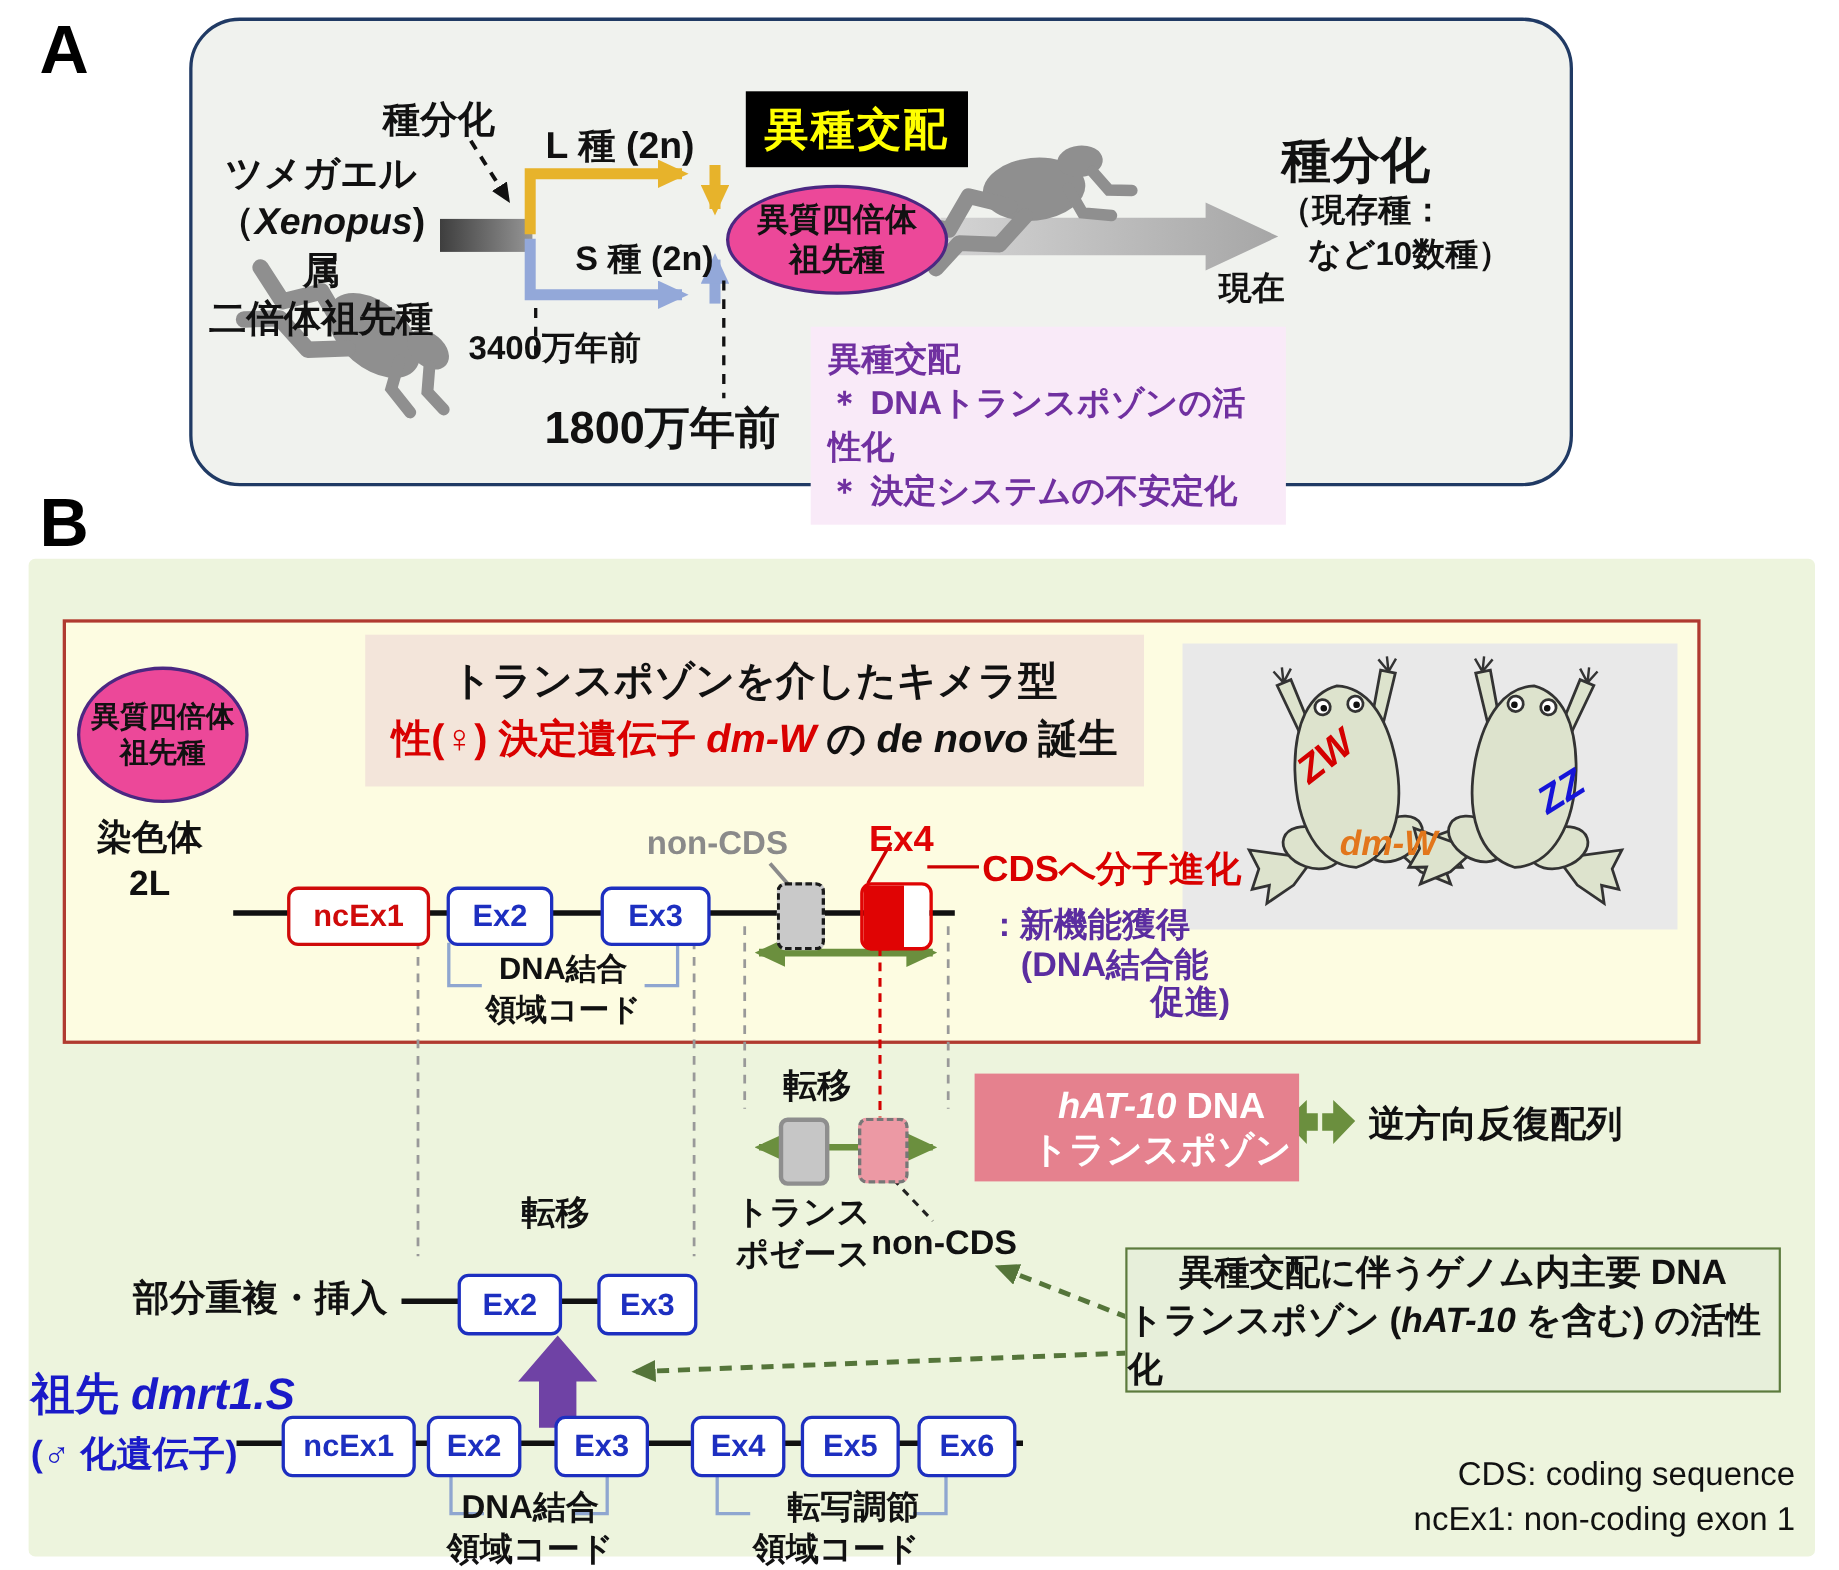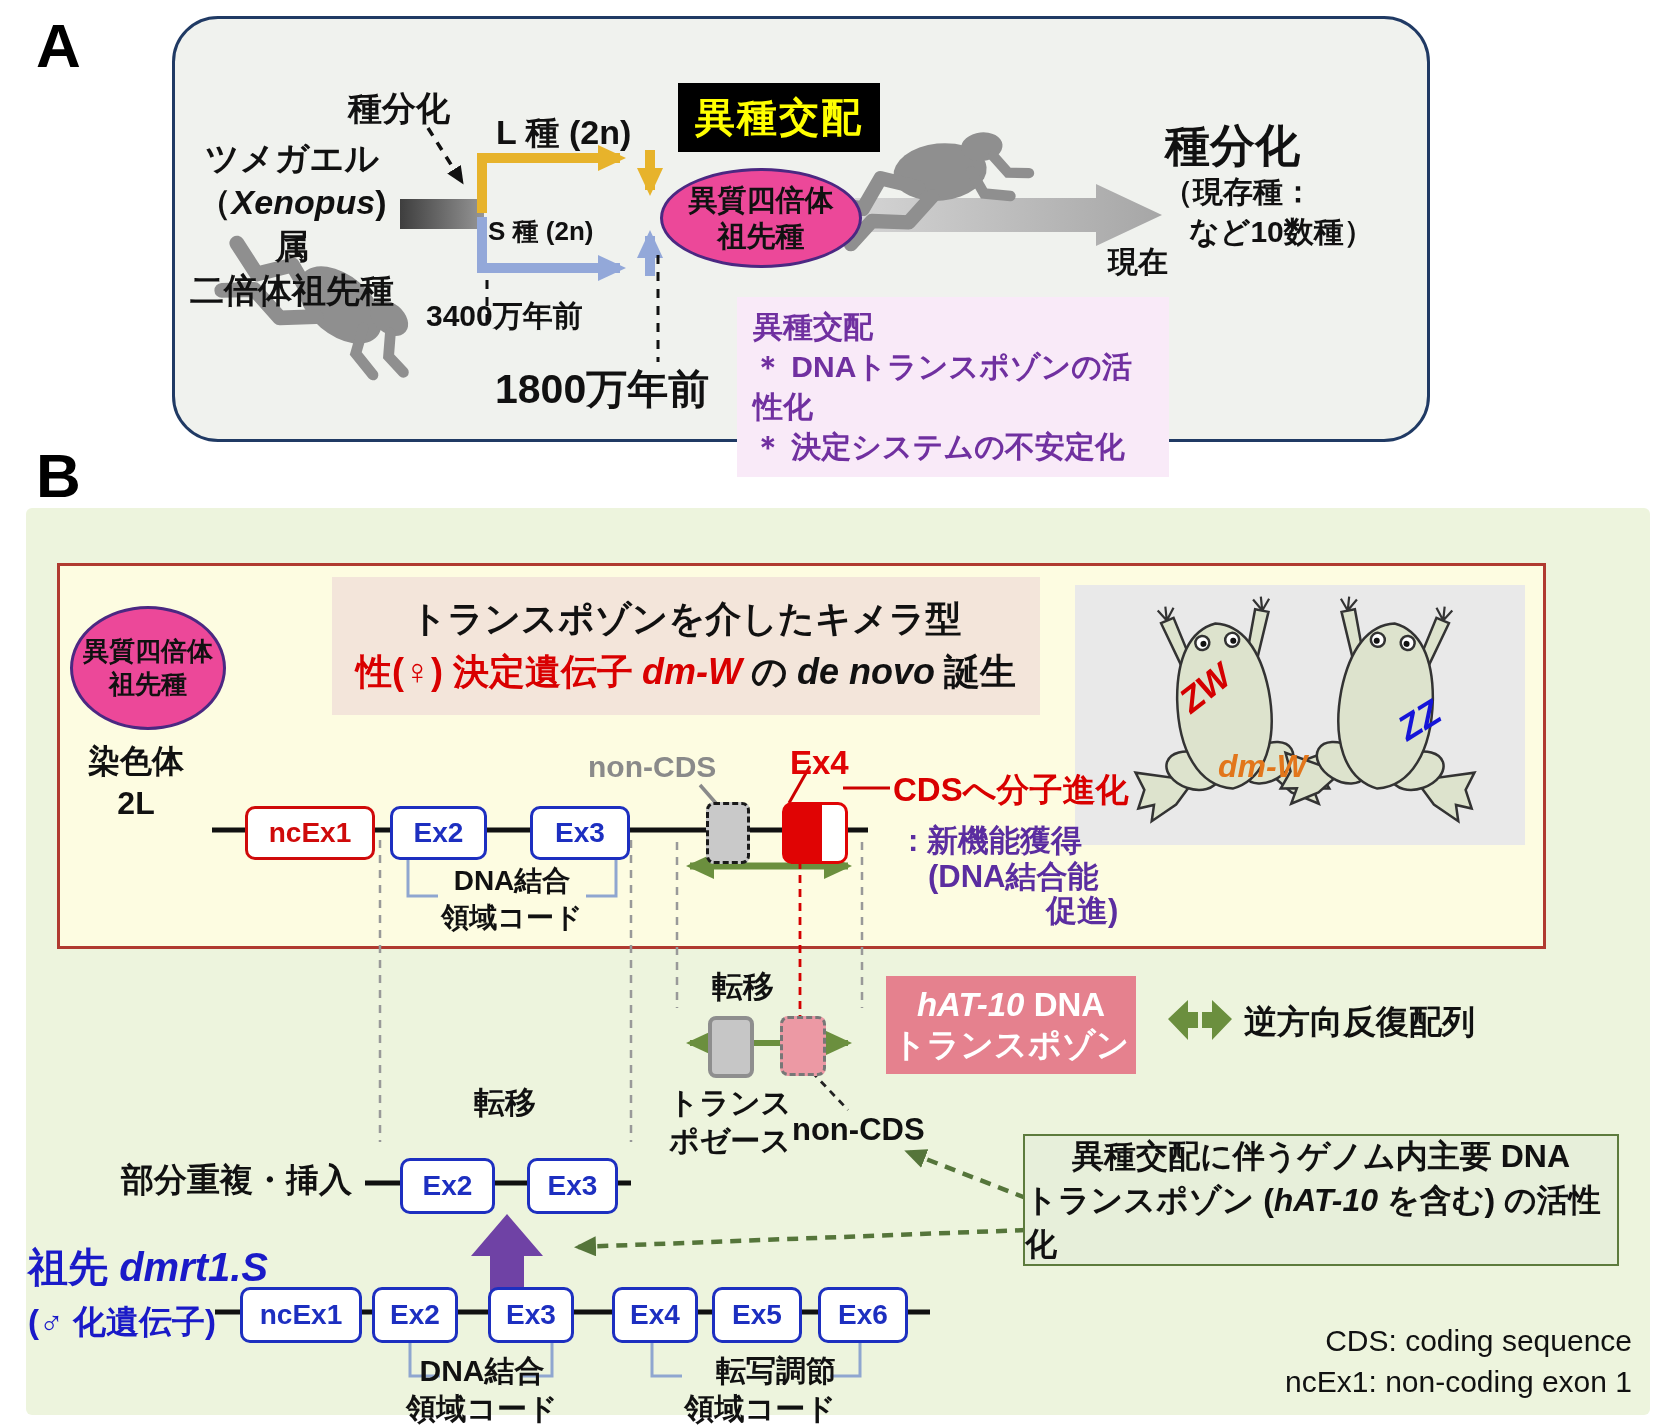--- a/index.html
+++ b/index.html
@@ -17,26 +17,26 @@
   .pinkbox{background:#f9eaf8;color:#7030a0;font-size:30px;font-weight:600;line-height:40px;padding:10px 16px;}
   
   .greenpanel{left:26px;top:508px;width:1624px;height:907px;background:#edf4dd;border-radius:6px;}
   .yellowbox{left:57px;top:563px;width:1483px;height:380px;background:#fdfce1;border:3px solid #b03a30;}
   .titlebox{left:332px;top:577px;width:708px;height:138px;background:#f3e5da;display:flex;flex-direction:column;align-items:center;justify-content:center;gap:4px;}
   .titlebox .l1{font-size:36px;font-weight:700;color:#111;}
   .titlebox .l2{font-size:36px;font-weight:700;color:#111;display:flex;align-items:baseline;gap:9px;}
   .red{color:#d90000;}
   .it{font-style:italic;}
   .exon{border:3px solid #1d2fc0;border-radius:10px;background:#fff;color:#1d2fc0;
-        display:flex;align-items:center;justify-content:center;font-size:28px;font-weight:600;}
+        display:flex;align-items:center;justify-content:center;font-size:28px;font-weight:600;margin-left:16px;}
   .exon.redx{border-color:#cf0a0a;color:#cf0a0a;}
   .graybox{background:#c9c9c9;border:3px dashed #1a1a1a;border-radius:8px;}
   .ex4box{border:3.5px solid #e00404;border-radius:10px;background:linear-gradient(90deg,#e00404 0 62%,#ffffff 62%);}
   .purpletxt{color:#5b2da0;font-weight:700;}
-  .hatbox{background:#e5818e;color:#fff;display:flex;flex-direction:column;align-items:center;justify-content:center;font-size:33px;font-weight:700;line-height:40px;}
+  .hatbox{background:#e5818e;color:#fff;display:flex;flex-direction:column;align-items:center;justify-content:center;font-size:33px;font-weight:700;line-height:40px;padding-left:45px;}
   .actbox{background:#e7efda;border:2.5px solid #5d7b3d;display:flex;flex-direction:column;align-items:center;justify-content:center;font-size:32px;font-weight:600;line-height:44px;color:#111;}
   .frogpanel{left:1075px;top:585px;width:450px;height:260px;background:#e9e9e9;}
   .gbox{background:#c6c6c6;border:4px solid #8e8e8e;border-radius:8px;}
   .pbox{background:#ec99a4;border:3px dashed #777;border-radius:8px;}
   .ctr{text-align:center;}
 </style>
 </head>
 <body>
 
 <div class="canvas">
@@ -142,21 +142,21 @@
 
   <div class="abs z3 jp" style="left:348px;top:86px;font-size:34px;">種分化</div>
 
   <div class="abs z3 jp ctr" style="left:182px;top:136px;width:220px;font-size:34px;line-height:44px;">
     <div>ツメガエル</div>
     <div><span>（</span><span class="it">Xenopus</span><span>) 属</span></div>
     <div>二倍体祖先種</div>
   </div>
 
   <div class="abs z3 jp" style="left:496px;top:110px;font-size:34px;">L 種 (2n)</div>
-  <div class="abs z3 jp" style="left:488px;top:214px;font-size:26px;">S 種 (2n)</div>
+  <div class="abs z3 jp" style="left:523px;top:214px;font-size:31px;">S 種 (2n)</div>
 
   <div class="abs z3 banner" style="left:678px;top:83px;width:202px;height:69px;">異種交配</div>
 
   <div class="abs z3 ellipse jp" style="left:660px;top:168px;width:196px;height:94px;font-size:29px;line-height:36px;">
     <div>異質四倍体</div>
     <div>祖先種</div>
   </div>
 
   <div class="abs z3 jp" style="left:415px;top:296px;font-size:30px;margin-left:11px;">3400万年前</div>
   <div class="abs z3" style="left:495px;top:362px;font-size:41px;font-weight:700;">1800万年前</div>

